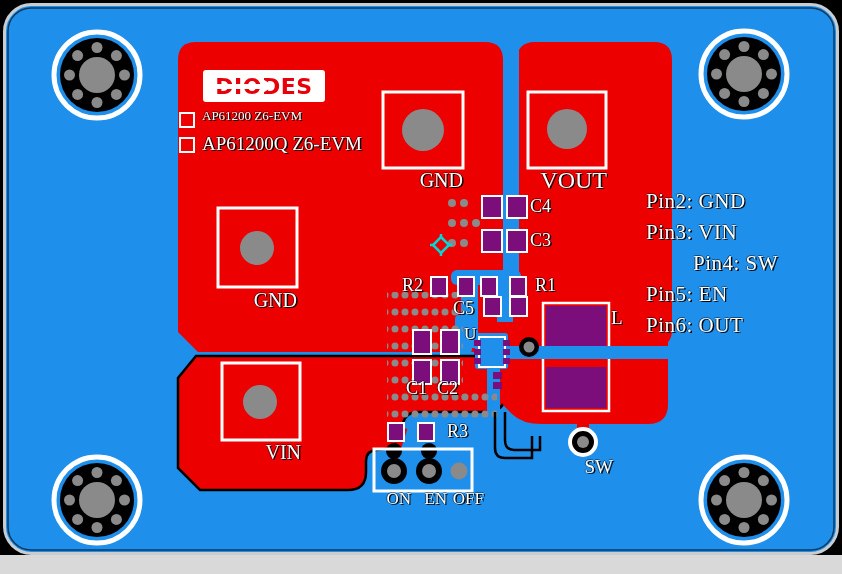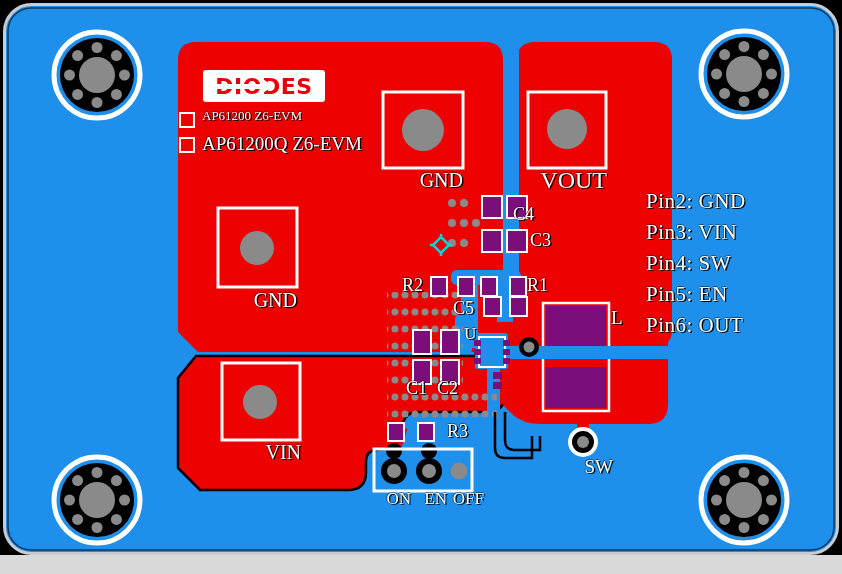--- a/index.html
+++ b/index.html
@@ -197,36 +197,36 @@
 <div class="lbl" style="left:202px;top:109px;font-size:13px;">AP61200 Z6-EVM</div>
 <div class="chk" style="left:179px;top:137px;"></div>
 <div class="lbl" style="left:202px;top:134px;font-size:19px;">AP61200Q Z6-EVM</div>
 
 <div class="lbl ctr" style="left:383px;top:170px;width:80px;font-size:20px;">GND</div>
 <div class="lbl ctr" style="left:527px;top:168px;width:80px;font-size:24px;">VOUT</div>
 <div class="lbl ctr" style="left:217px;top:290px;width:80px;font-size:20px;">GND</div>
 <div class="lbl ctr" style="left:221px;top:442px;width:80px;font-size:20px;">VIN</div>
 <div class="lbl ctr" style="left:553px;top:457px;width:60px;font-size:19px;">SW</div>
 
-<div class="lbl" style="left:513px;top:197px;font-size:18px;margin-top:8px;">C4</div>
+<div class="lbl" style="left:530px;top:197px;font-size:18px;">C4</div>
 <div class="lbl" style="left:530px;top:231px;font-size:18px;">C3</div>
 <div class="lbl" style="left:402px;top:276px;font-size:18px;">R2</div>
-<div class="lbl" style="left:527px;top:276px;font-size:18px;">R1</div>
+<div class="lbl" style="left:527px;top:276px;font-size:18px;padding-left:8px;">R1</div>
 <div class="lbl" style="left:453px;top:299px;font-size:18px;">C5</div>
 <div class="lbl" style="left:464px;top:325px;font-size:17px;">U</div>
 <div class="lbl" style="left:406px;top:379px;font-size:18px;">C1</div>
 <div class="lbl" style="left:437px;top:379px;font-size:18px;">C2</div>
 <div class="lbl" style="left:437px;top:422px;font-size:18px;margin-left:10px;">R3</div>
 <div class="lbl" style="left:611px;top:308px;font-size:19px;">L</div>
 
 <div class="lbl ctr" style="left:373px;top:490px;width:38px;font-size:17px;">ON</div>
 <div class="lbl ctr" style="left:411px;top:490px;width:36px;font-size:17px;">EN</div>
 <div class="lbl ctr" style="left:442px;top:490px;width:42px;font-size:17px;">OFF</div>
 
 <div style="position:absolute;left:646px;top:190px;">
   <div class="lbl pinline" style="position:relative;">Pin2: GND</div>
   <div class="lbl pinline" style="position:relative;">Pin3: VIN</div>
-  <div class="lbl pinline" style="position:relative;">Pin4: SW</div>
+  <div class="lbl pinline" style="position:relative;margin-left:47px;">Pin4: SW</div>
   <div class="lbl pinline" style="position:relative;">Pin5: EN</div>
   <div class="lbl pinline" style="position:relative;">Pin6: OUT</div>
 </div>
 
 </div>
 
 </body></html>

